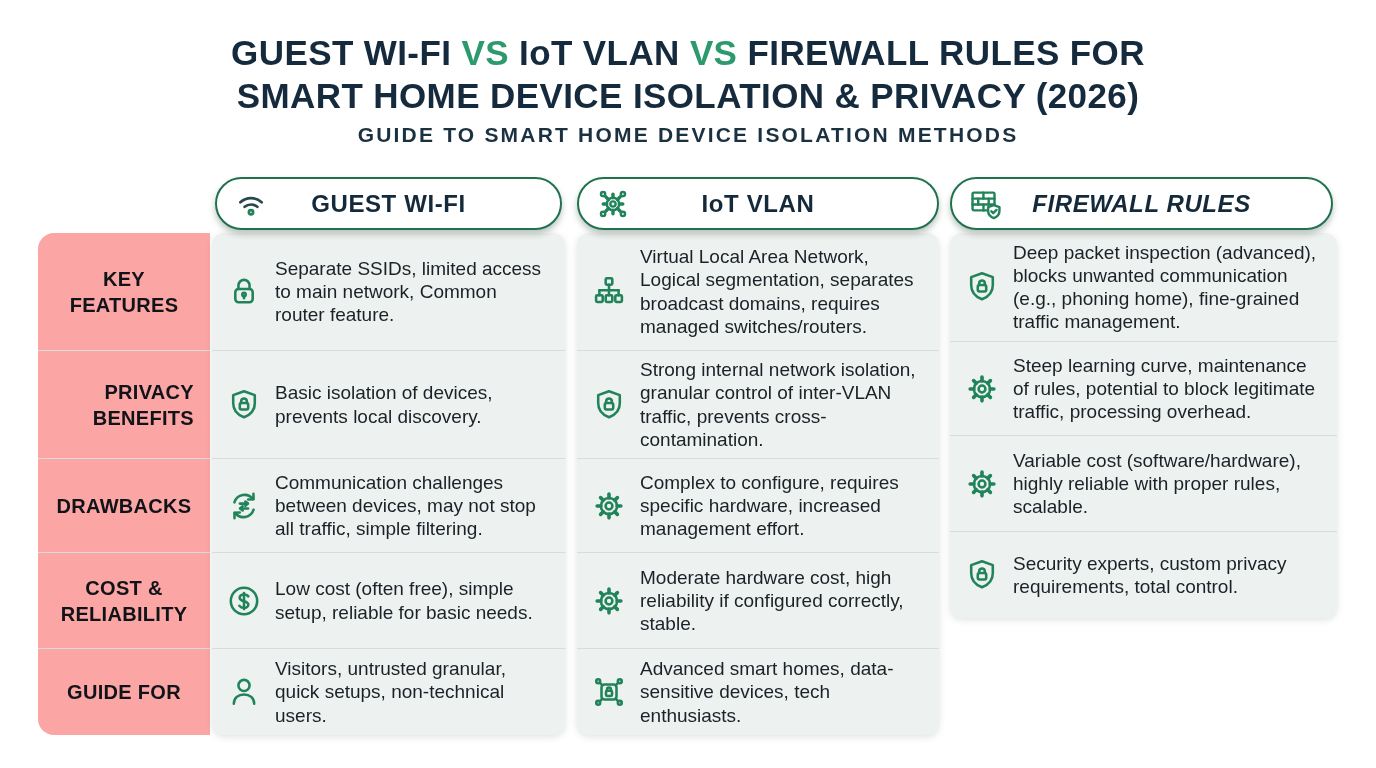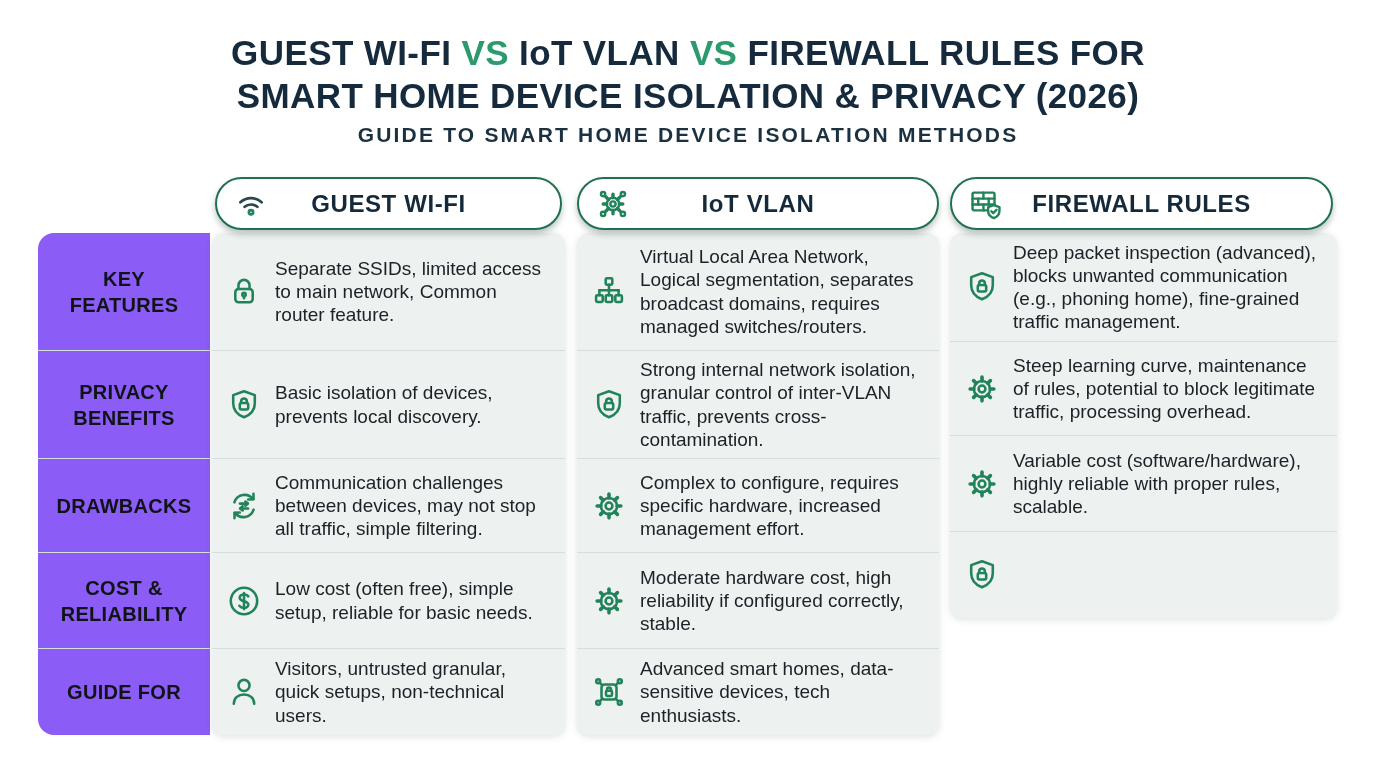--- a/index.html
+++ b/index.html
@@ -23,21 +23,21 @@
     position:absolute;top:177px;height:53px;background:#ffffff;
     border:2.5px solid #20714E;border-radius:29px;
     box-shadow:0 4px 6px rgba(18,45,36,.28);
     display:flex;align-items:center;justify-content:center;box-sizing:border-box;
     z-index:3;
   }
   .pill .picon{position:absolute;left:17px;top:50%;transform:translateY(-50%);width:34px;height:34px;}
   .pill .plabel{font-size:24px;font-weight:800;color:#14293A;letter-spacing:.6px;}
   
   .col{position:absolute;top:233px;display:flex;flex-direction:column;box-sizing:border-box;}
-  .col-labels{background:#8b5cf6;border-radius:16px 0 0 16px;z-index:1;}
+  .col-labels{background:#fca5a5;border-radius:16px 0 0 16px;z-index:1;}
   .col-data{background:#EDF1F0;border-radius:12px;box-shadow:0 2px 7px rgba(18,45,36,.13);z-index:2;}
   .row{display:flex;align-items:center;box-sizing:border-box;}
   .row + .row{border-top:1.5px solid #D7DDDB;}
   .label-cell{
     justify-content:center;text-align:center;
     font-size:20px;font-weight:800;color:#101418;
     padding:0 16px;letter-spacing:.3px;line-height:1.3;
   }
   .data-cell{padding:0 16px 0 14px;}
   .cell-icon{flex:0 0 36px;width:36px;height:36px;margin-right:13px;}
@@ -76,39 +76,39 @@
             <circle cx="5" cy="5" r="1.5"></circle>
        <line x1="15.4" y1="8.6" x2="17.8" y2="6.2"></line>
             <circle cx="19" cy="5" r="1.5"></circle>
        <line x1="8.6" y1="15.4" x2="6.2" y2="17.8"></line>
             <circle cx="5" cy="19" r="1.5"></circle>
        <line x1="15.4" y1="15.4" x2="17.8" y2="17.8"></line>
             <circle cx="19" cy="19" r="1.5"></circle>
           </svg></span>
         <span class="plabel">IoT VLAN</span>
       </div>
-      <div class="pill" style="left: 950px; width: 383px;">
+      <div class="pill" style="left: 950px; width: 383px; font-style: italic;">
         <span class="picon"><svg viewBox="0 0 24 24" width="100%" height="100%" fill="none" stroke="#20835A" stroke-width="1.7" stroke-linecap="round" stroke-linejoin="round">
             <rect x="2.5" y="4" width="15.5" height="12.5" rx="1"></rect>
        <line x1="2.5" y1="8.2" x2="18" y2="8.2"></line>
             <line x1="2.5" y1="12.4" x2="18" y2="12.4"></line>
        <line x1="10.2" y1="4" x2="10.2" y2="8.2"></line>
        <line x1="6.5" y1="8.2" x2="6.5" y2="12.4"></line>
             <line x1="13.9" y1="8.2" x2="13.9" y2="12.4"></line>
        <line x1="10.2" y1="12.4" x2="10.2" y2="16.5"></line>
        <path d="M17.5 12.8l4 1.4v2.6c0 2.6-1.7 4.3-4 5.2-2.3-.9-4-2.6-4-5.2v-2.6z" fill="#ffffff"></path>
        <path d="M15.8 17.2l1.3 1.3 2.3-2.3"></path>
           </svg></span>
         <span class="plabel">FIREWALL RULES</span>
       </div>
     </div>
   <div id="table">
       <div class="col col-labels" style="left: 38px; width: 172px;">
         <div class="row label-cell" style="height: 117px;">KEY FEATURES</div>
-        <div class="row label-cell" style="height: 108px;">PRIVACY BENEFITS</div>
+        <div class="row label-cell" style="height: 108px; text-align: right;">PRIVACY BENEFITS</div>
         <div class="row label-cell" style="height: 94px;">DRAWBACKS</div>
         <div class="row label-cell" style="height: 96px;">COST &amp; RELIABILITY</div>
         <div class="row label-cell" style="height: 87px;">GUIDE FOR</div>
       </div>
       <div class="col col-data" style="left: 212px; width: 353px;">
         <div class="row data-cell" style="height: 117px;">
           <span class="cell-icon"><svg viewBox="0 0 24 24" width="100%" height="100%" fill="none" stroke="#20835A" stroke-width="1.7" stroke-linecap="round" stroke-linejoin="round">
               <path d="M8.3 10V7.6a3.7 3.7 0 0 1 7.4 0V10"></path>
        <rect x="6.2" y="10" width="11.6" height="8.8" rx="2.2"></rect>
        <circle cx="12" cy="13.6" r="1.15"></circle>
@@ -261,16 +261,17 @@
               <circle cx="12" cy="12" r="2.2680000000000002"></circle>
             </svg></span>
           <span class="cell-text">Variable cost (software/hardware), highly reliable with proper rules, scalable.</span>
         </div>
         <div class="row data-cell" style="height: 87px;">
           <span class="cell-icon"><svg viewBox="0 0 24 24" width="100%" height="100%" fill="none" stroke="#20835A" stroke-width="1.7" stroke-linecap="round" stroke-linejoin="round">
               <path d="M12 2.8l7.2 2.6v5.4c0 4.8-3.1 7.8-7.2 9.4-4.1-1.6-7.2-4.6-7.2-9.4V5.4z"></path>
        <path d="M10.1 10.6V9.5a1.9 1.9 0 0 1 3.8 0v1.1"></path>
        <rect x="9.2" y="10.6" width="5.6" height="4.4" rx="1.1"></rect>
             </svg></span>
+          <span class="cell-text">Security experts, custom privacy requirements, total control.</span>
         </div>
       </div>
     </div>
 </div>
 
 </body></html>

